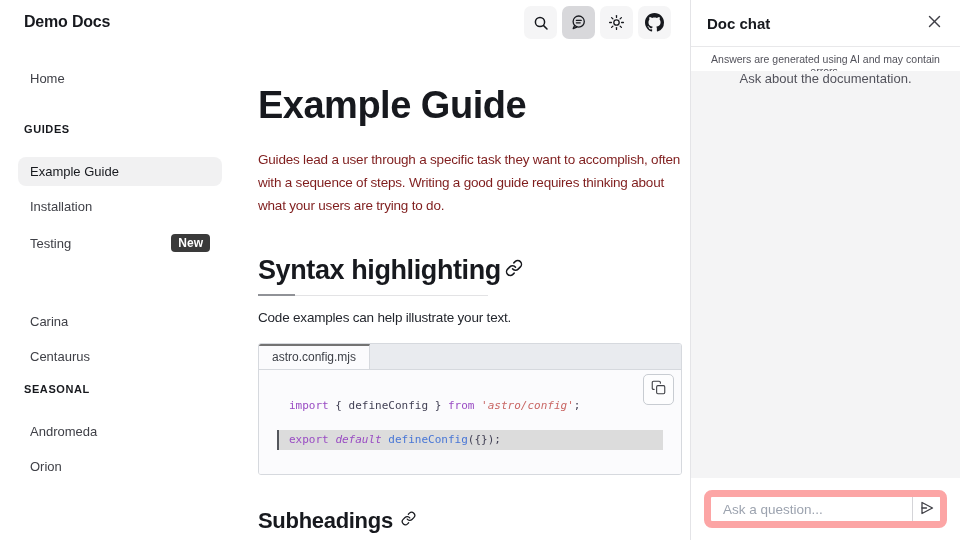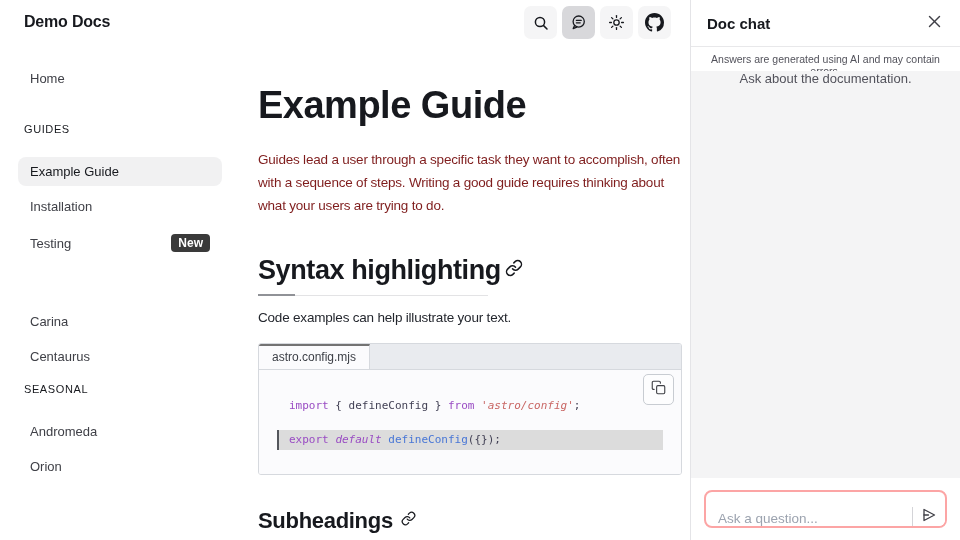--- a/index.html
+++ b/index.html
@@ -17,21 +17,21 @@
   .icon-btn svg{display:block;}
 
   
   .sidebar{position:absolute;left:0;top:44px;width:240px;box-sizing:border-box;padding:20px 18px 0;}
   .side-item{display:flex;align-items:center;justify-content:space-between;padding:7px 12px;border-radius:8px;font-size:13px;color:#3f4047;cursor:pointer;}
   .side-item.active{background:#f1f1f2;color:#17191e;}
   .side-item + .side-item{margin-top:6px;}
   .group{margin-top:48px;}
   .group.first{margin-top:30px;}
   .group.nested{margin-top:12px;}
-  .group-label{padding:0 6px;font-size:11px;font-weight:400;letter-spacing:0.6px;color:#17191e;}
+  .group-label{padding:0 6px;font-size:11px;font-weight:700;letter-spacing:0.6px;color:#17191e;}
   .group .items{margin-top:22px;}
   .badge{background:#3a3a3a;color:#fff;font-size:12px;font-weight:700;padding:2px 7px;border-radius:4px;line-height:1.2;}
 
   
   .article{position:absolute;left:258px;top:44px;width:424px;}
   h1.page-title{margin:40px 0 0;font-size:38px;line-height:1.15;font-weight:700;letter-spacing:-0.5px;color:#17191e;}
   .intro{margin:20px 0 0;font-size:13.5px;line-height:23px;letter-spacing:-0.2px;color:#7f1d1d;}
   .h2-row{margin-top:38px;display:flex;align-items:center;gap:4px;}
   .h2-row .htext{font-size:27px;font-weight:700;letter-spacing:-0.4px;color:#17191e;}
   .anchor-link{display:flex;align-items:center;cursor:pointer;}
@@ -59,21 +59,21 @@
 
   
   .chat-panel{position:absolute;left:690px;top:0;width:270px;height:540px;border-left:1px solid #e4e4e7;background:#fff;box-sizing:border-box;}
   .chat-header{height:47px;border-bottom:1px solid #e8e8ea;display:flex;align-items:center;justify-content:space-between;padding:0 16px;box-sizing:border-box;}
   .chat-title{font-size:15px;font-weight:700;}
   .chat-close{background:none;border:none;padding:2px;cursor:pointer;display:flex;}
   .chat-disclaimer{padding:6px 8px 7px;font-size:10.5px;color:#52525b;text-align:center;background:#fff;}
   .chat-messages{position:absolute;top:71px;bottom:62px;left:0;right:0;background:#f4f4f5;display:flex;align-items:flex-start;justify-content:center;}
   .empty-state{font-size:13px;color:#52525b;}
   .chat-composer{position:absolute;bottom:0;left:0;right:0;height:62px;background:#fff;}
-  .chat-input-wrap{position:absolute;left:13px;right:13px;top:12px;height:38px;border:2px solid #fca5a5;border-radius:8px;display:flex;background:#fff;overflow:hidden;box-sizing:border-box;align-items:flex-end;}
+  .chat-input-wrap{position:absolute;left:13px;right:13px;top:12px;height:38px;border:7px solid #fca5a5;border-radius:8px;display:flex;background:#fff;overflow:hidden;box-sizing:border-box;}
   .chat-input{flex:1;border:none;outline:none;padding:0 12px;font-size:13.5px;color:#17191e;font-family:"Liberation Sans", sans-serif;background:transparent;}
   .chat-input::placeholder{color:#9ca3af;}
   .send-btn{width:33px;border:none;border-left:1px solid #d4d4d8;background:#fff;display:flex;align-items:center;justify-content:center;cursor:pointer;padding:0;}
 </style>
 </head>
 <body>
 
 <div class="site-title">Demo Docs</div>
 
 <div class="header-actions">

